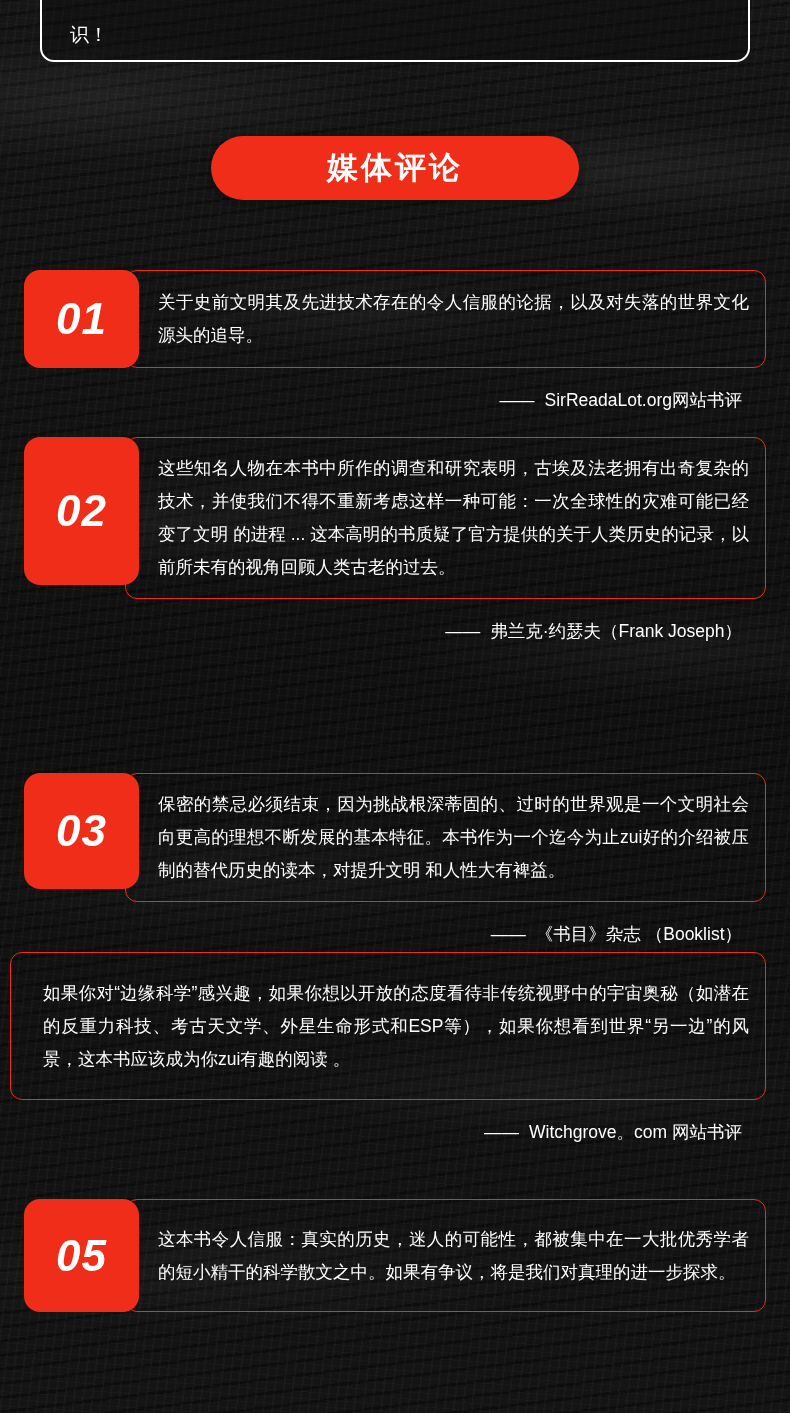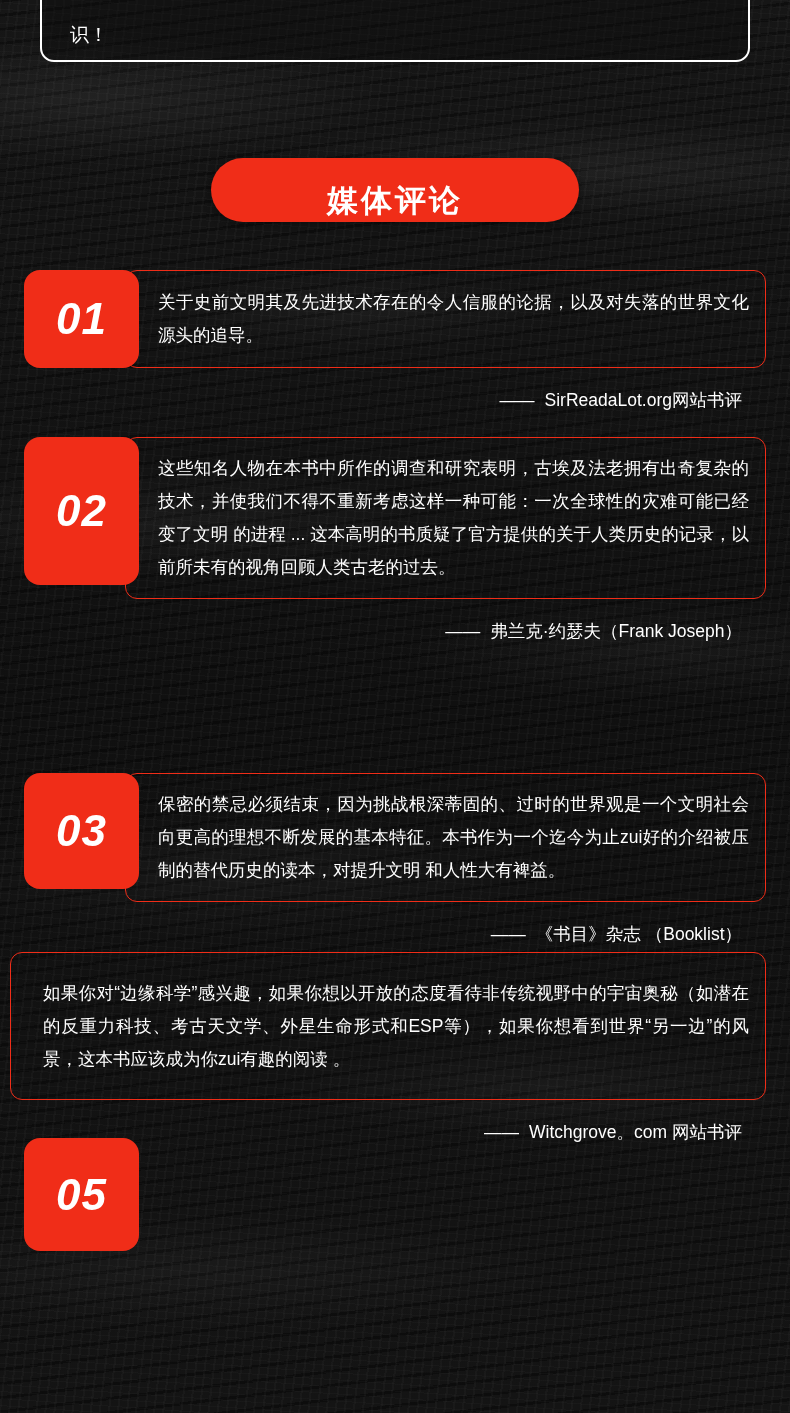--- a/index.html
+++ b/index.html
@@ -67,24 +67,23 @@
   
   .title-pill {
     position: absolute;
     left: 211px;
     top: 136px;
     width: 368px;
     height: 64px;
     background: #f02d18;
     border-radius: 32px;
     display: flex;
-    align-items: flex-end;
+    align-items: center;
     justify-content: center;
     box-shadow: 0 2px 10px rgba(0,0,0,0.4);
-    margin-top: 22px;
   }
   .title-pill span {
     font-size: 31px;
     font-weight: bold;
     letter-spacing: 3px;
     color: #ffffff;
   }
 
   
   .review {
@@ -210,21 +209,24 @@
     <div class="review-body">
       <div class="quote-box" style="min-height:148px;">
         <div class="quote-text">如果你对“边缘科学”感兴趣，如果你想以开放的态度看待非传统视野中的宇宙奥秘（如潜在的反重力科技、考古天文学、外星生命形式和ESP等），如果你想看到世界“另一边”的风景，这本书应该成为你zui有趣的阅读 。</div>
       </div>
     </div>
     <div class="attribution">
       <span class="dash">——</span><span>Witchgrove。com 网站书评</span>
     </div>
   </div>
 
-  <div class="review" style="top:1138px;">
+  <div class="review" style="top:1199px;">
     <div class="review-body">
       <div class="badge" style="height:113px;">
         <span>05</span>
       </div>
+      <div class="quote-box" style="min-height:113px;">
+        <div class="quote-text">这本书令人信服：真实的历史，迷人的可能性，都被集中在一大批优秀学者的短小精干的科学散文之中。如果有争议，将是我们对真理的进一步探求。</div>
+      </div>
     </div>
   </div>
 
 </div>
 
 </body></html>

